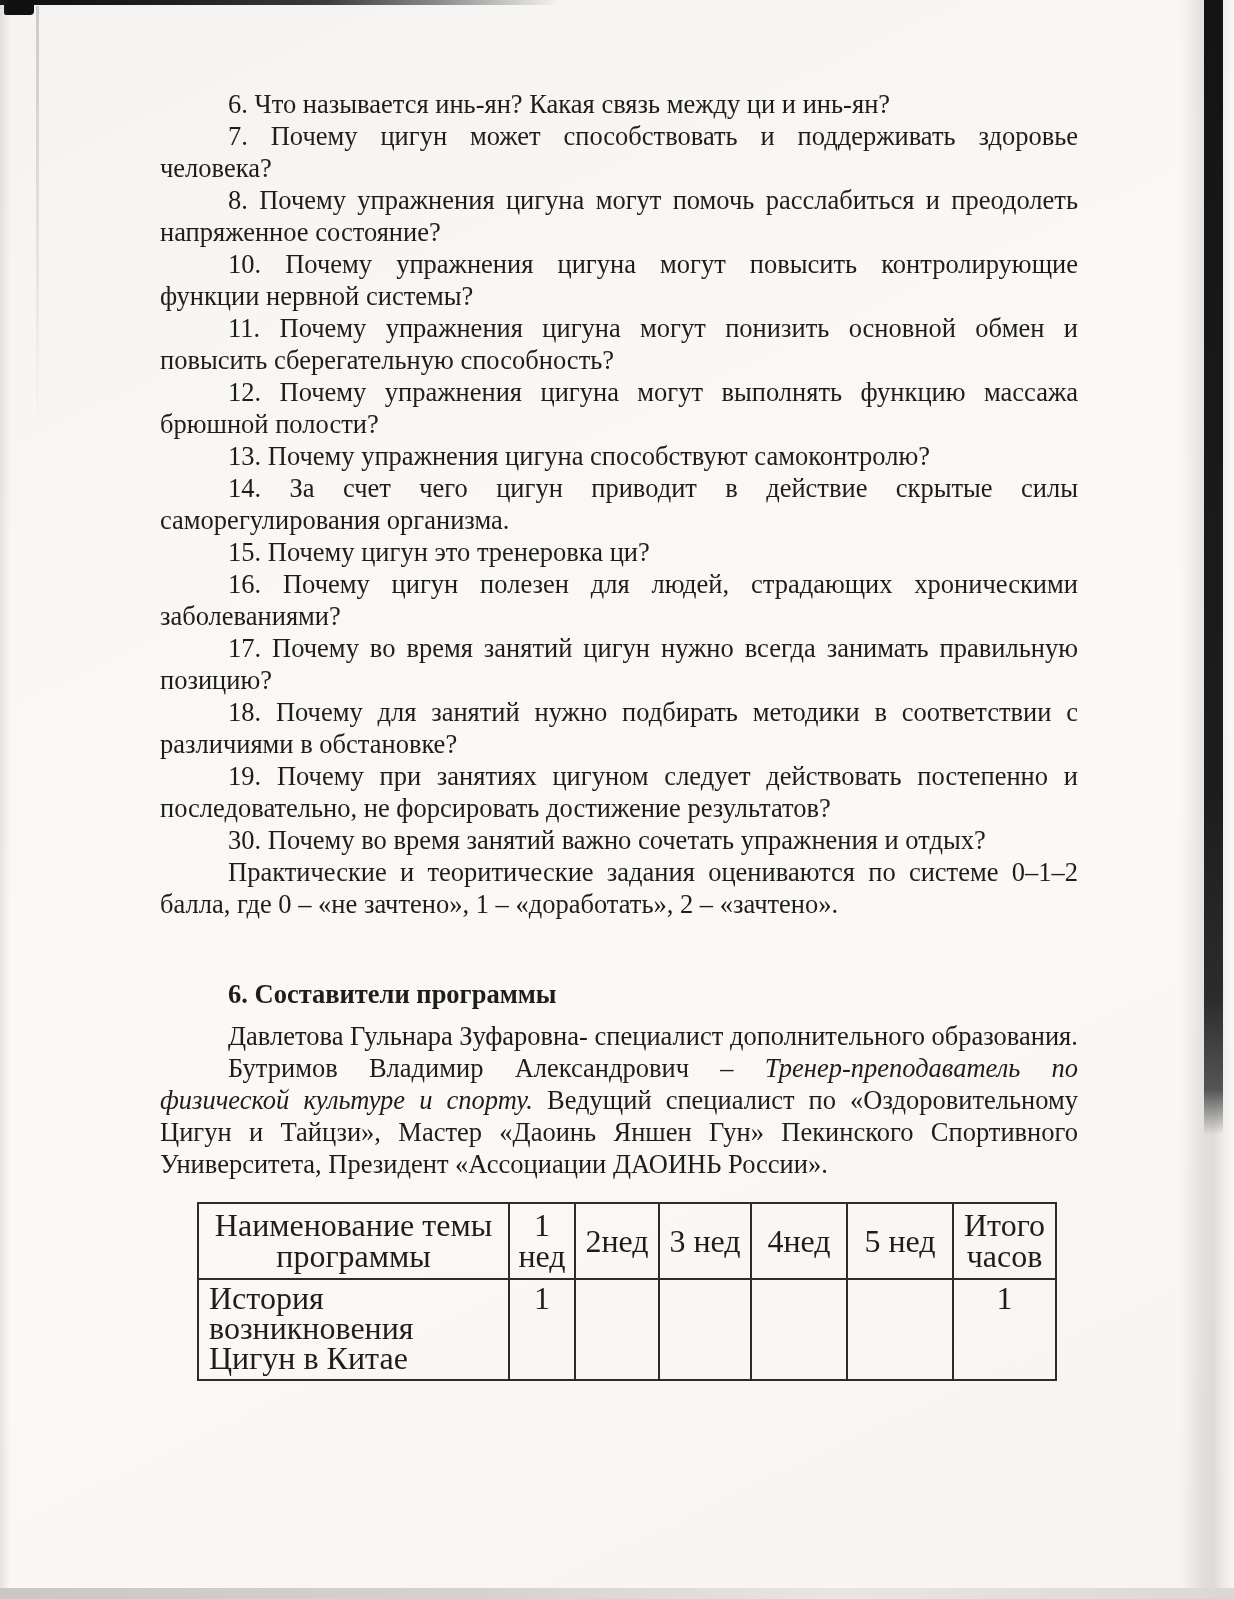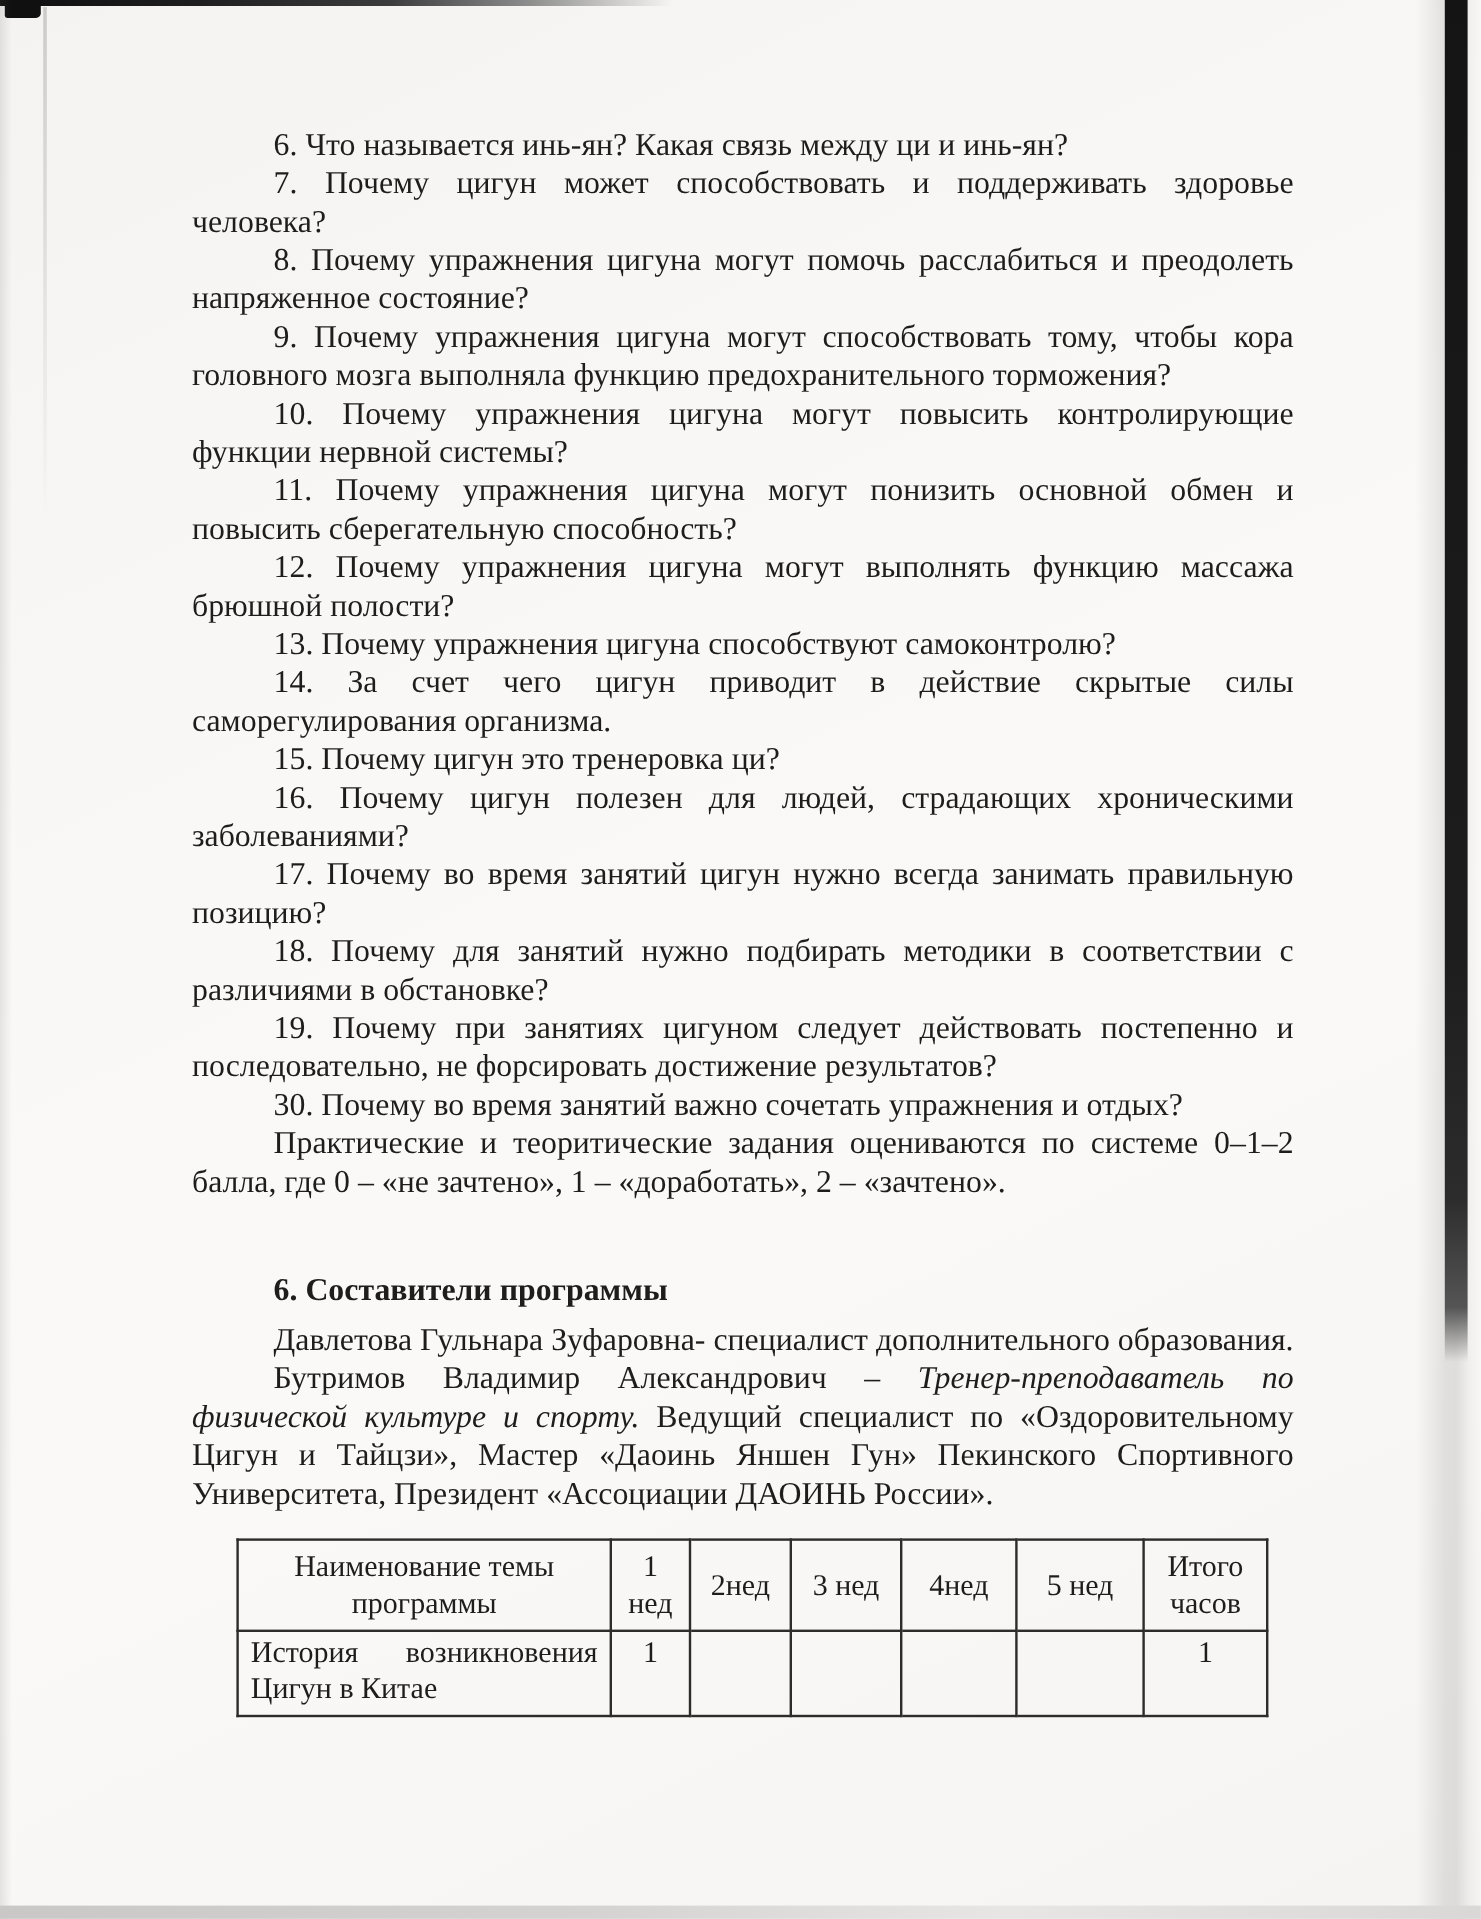--- a/index.html
+++ b/index.html
@@ -38,39 +38,39 @@
   .right-bar {
     position:absolute; left:1204px; top:0; width:19px; height:1135px;
     background:linear-gradient(180deg, #141414 0%, #1d1d1d 70%, #2c2c2c 88%, #555 96%, rgba(85,85,85,0) 100%);
   }
   .bottom-strip {
     position:absolute; left:0; bottom:0; width:100%; height:11px;
     background:linear-gradient(90deg, #c9c8c6 0%, #d4d3d1 40%, #e7e6e4 68%, #d9d8d6 100%);
   }
   
   .content {
-    position:absolute; left:160px; top:104px; width:918px;
+    position:absolute; left:160px; top:88px; width:918px;
     color:#1f1d1b;
   }
   .para {
     font-size:26.5px; line-height:32px;
     text-align:justify; text-indent:68px;
   }
   .heading {
     font-size:26.5px; line-height:32px;
     font-weight:bold; text-indent:68px;
   }
   .heading-compilers { margin-top:58px; margin-bottom:10px; }
   .heading-calendar  { margin-top:16px; }
   .it { font-style:italic; }
   
   table.calendar {
     border-collapse:collapse; table-layout:fixed;
     margin:22px 0 12px 37px; width:858px;
-    font-size:25px; color:#1f1d1b;
+    font-size:32px; color:#1f1d1b;
   }
   .calendar th, .calendar td { border:2px solid #2e2c2a; }
   .calendar th {
     font-weight:normal; text-align:center; vertical-align:middle;
     height:76px; line-height:31px; padding:2px 6px;
   }
   .calendar td {
     vertical-align:top; height:62px; line-height:30px; padding:3px 10px 6px;
   }
   .calendar td.topic { text-align:justify; }
@@ -85,21 +85,20 @@
   <div class="left-edge"></div>
   <div class="left-line"></div>
   <div class="right-shadow"></div>
   <div class="right-bar"></div>
   <div class="bottom-strip"></div>
 
   <main class="content">
     <p class="para">6. Что называется инь-ян? Какая связь между ци и инь-ян?</p>
     <p class="para">7. Почему цигун может способствовать и поддерживать здоровье человека?</p>
     <p class="para">8. Почему упражнения цигуна могут помочь расслабиться и преодолеть напряженное состояние?</p>
-    <p class="para">9. Почему упражнения цигуна могут способствовать тому, чтобы кора головного мозга выполняла функцию предохранительного торможения?</p>
     <p class="para">10. Почему упражнения цигуна могут повысить контролирующие функции нервной системы?</p>
     <p class="para">11. Почему упражнения цигуна могут понизить основной обмен и повысить сберегательную способность?</p>
     <p class="para">12. Почему упражнения цигуна могут выполнять функцию массажа брюшной полости?</p>
     <p class="para">13. Почему упражнения цигуна способствуют самоконтролю?</p>
     <p class="para">14. За счет чего цигун приводит в действие скрытые силы саморегулирования организма.</p>
     <p class="para">15. Почему цигун это тренеровка ци?</p>
     <p class="para">16. Почему цигун полезен для людей, страдающих хроническими заболеваниями?</p>
     <p class="para">17. Почему во время занятий цигун нужно всегда занимать правильную позицию?</p>
     <p class="para">18. Почему для занятий нужно подбирать методики в соответствии с различиями в обстановке?</p>
     <p class="para">19. Почему при занятиях цигуном следует действовать постепенно и последовательно, не форсировать достижение результатов?</p>

